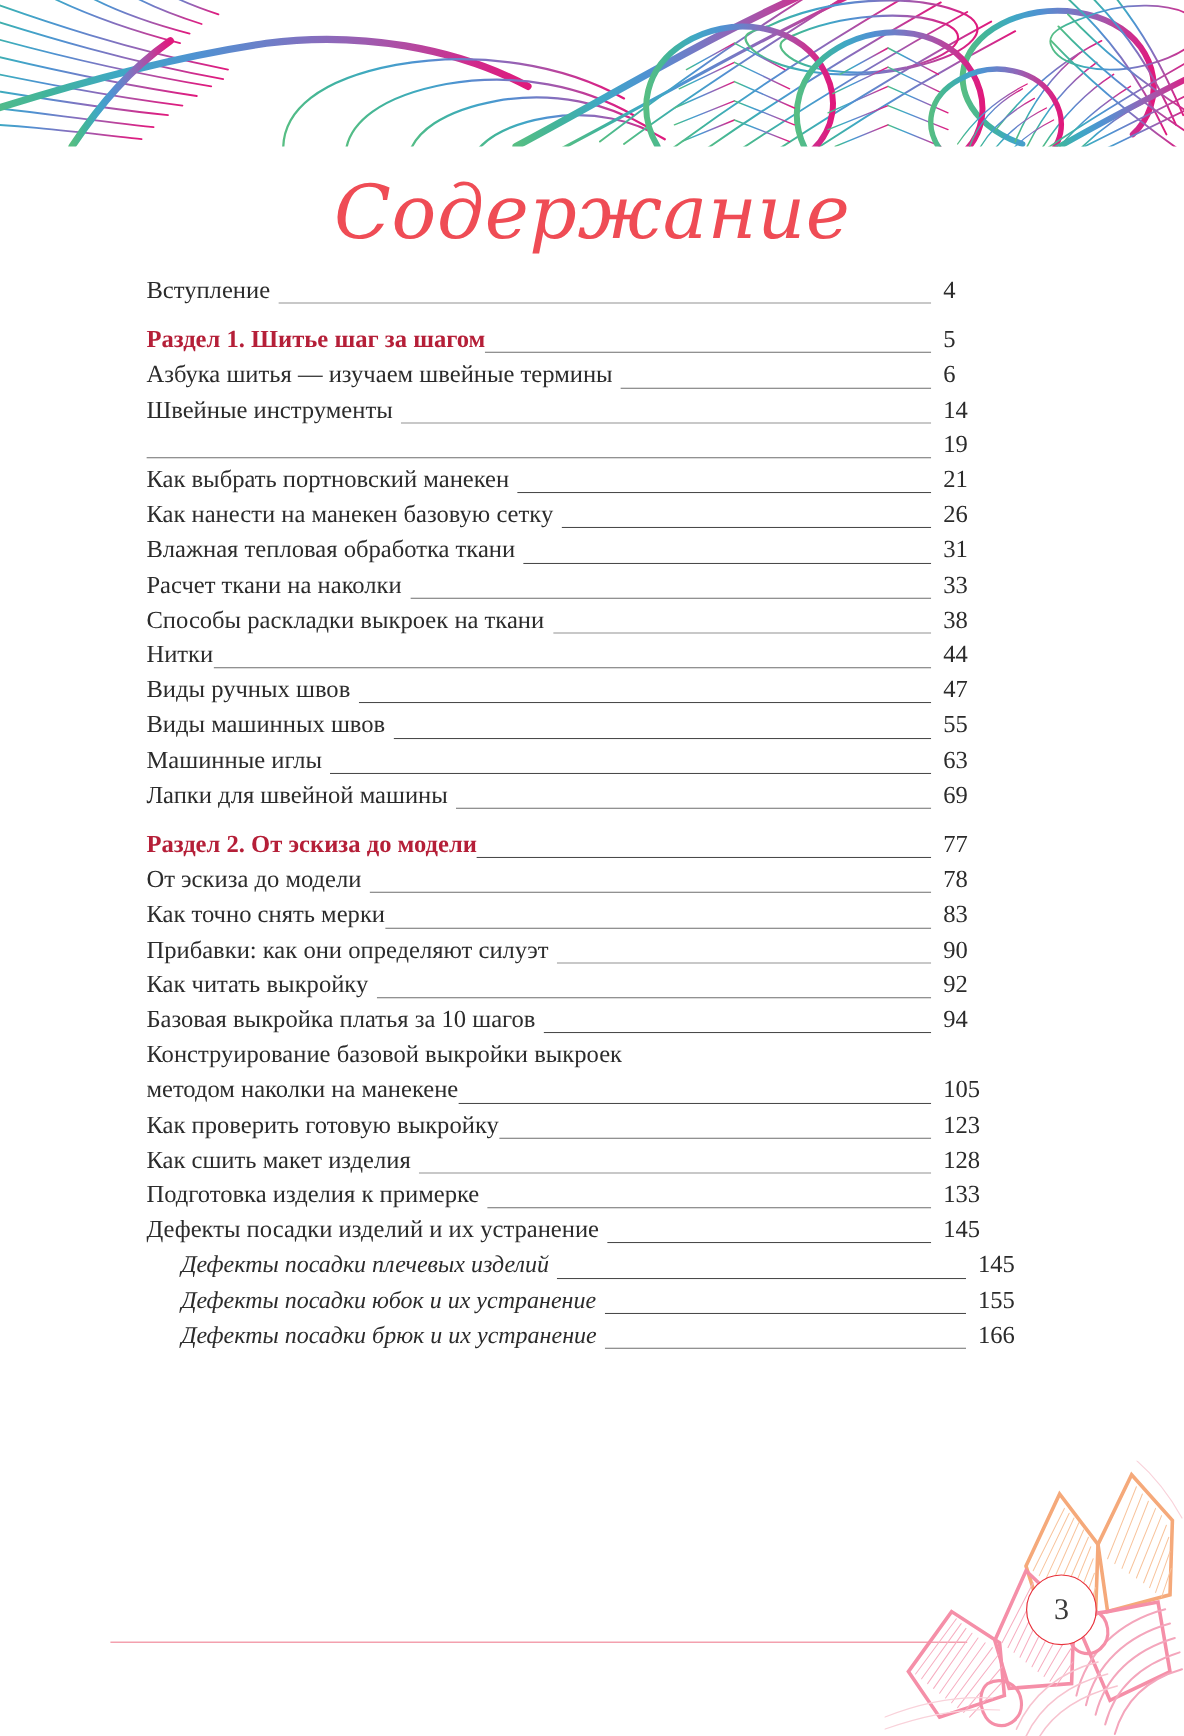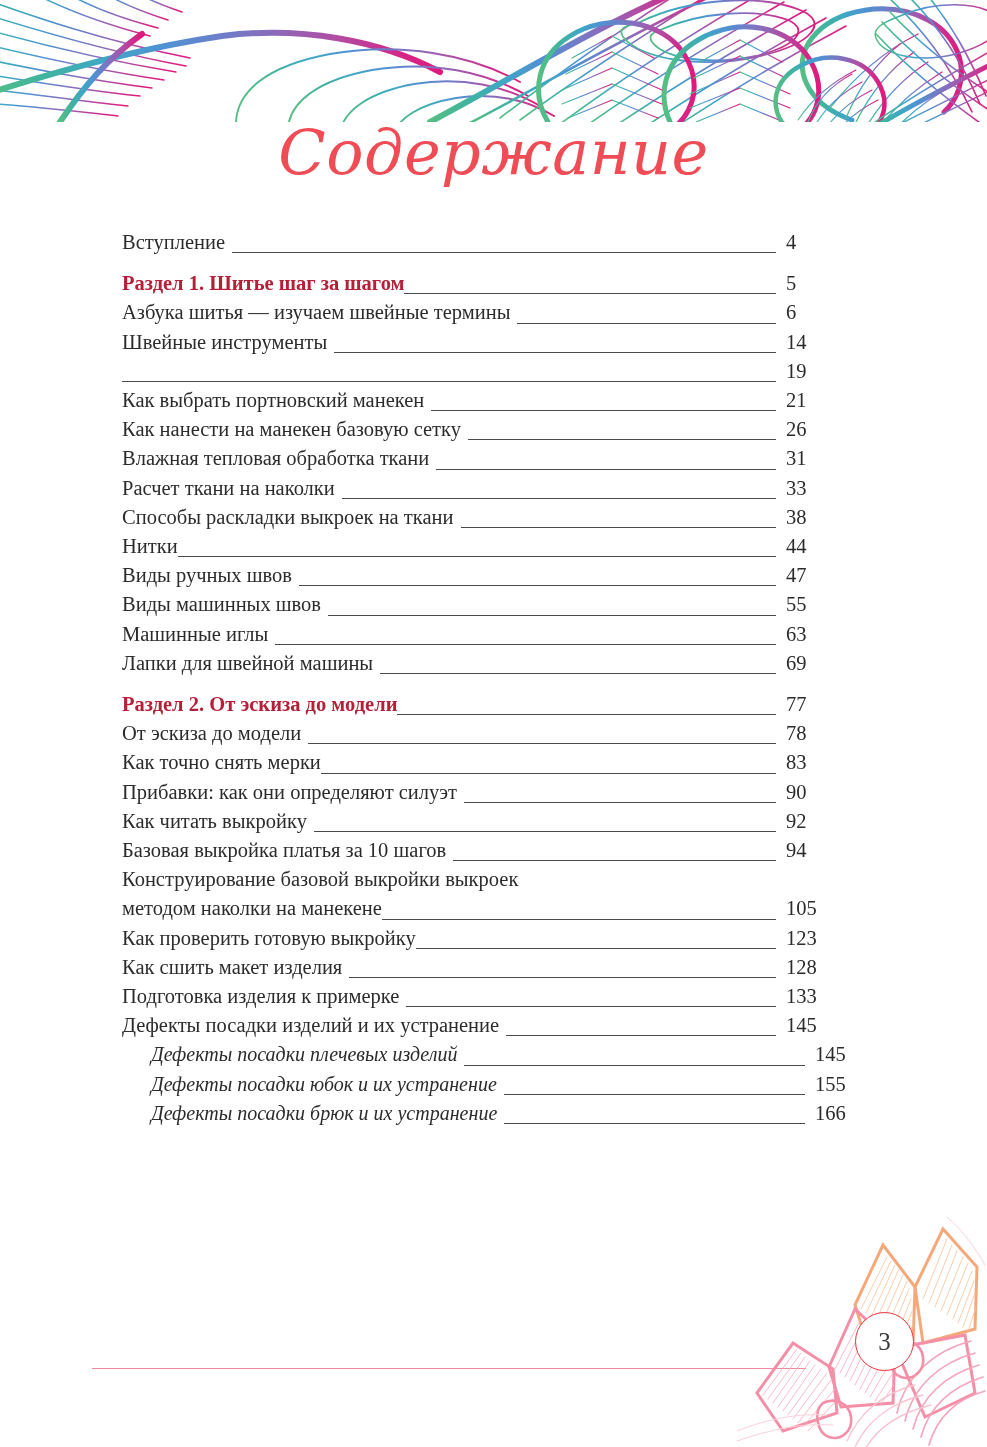--- a/index.html
+++ b/index.html
@@ -29,21 +29,21 @@
     width: 987px;
     height: 122px;
     overflow: hidden;
   }
   #header-art svg { display: block; }
 
   
   #toc-title {
     position: absolute;
     left: 0;
-    top: 120px;
+    top: 144px;
     width: 987px;
     text-align: center;
     font-family: "DejaVu Serif", "Liberation Serif", serif;
     font-style: italic;
     font-weight: 400;
     font-size: 62px;
     letter-spacing: 0.5px;
     color: #ef4c55;
     line-height: 1.05;
     white-space: nowrap;

